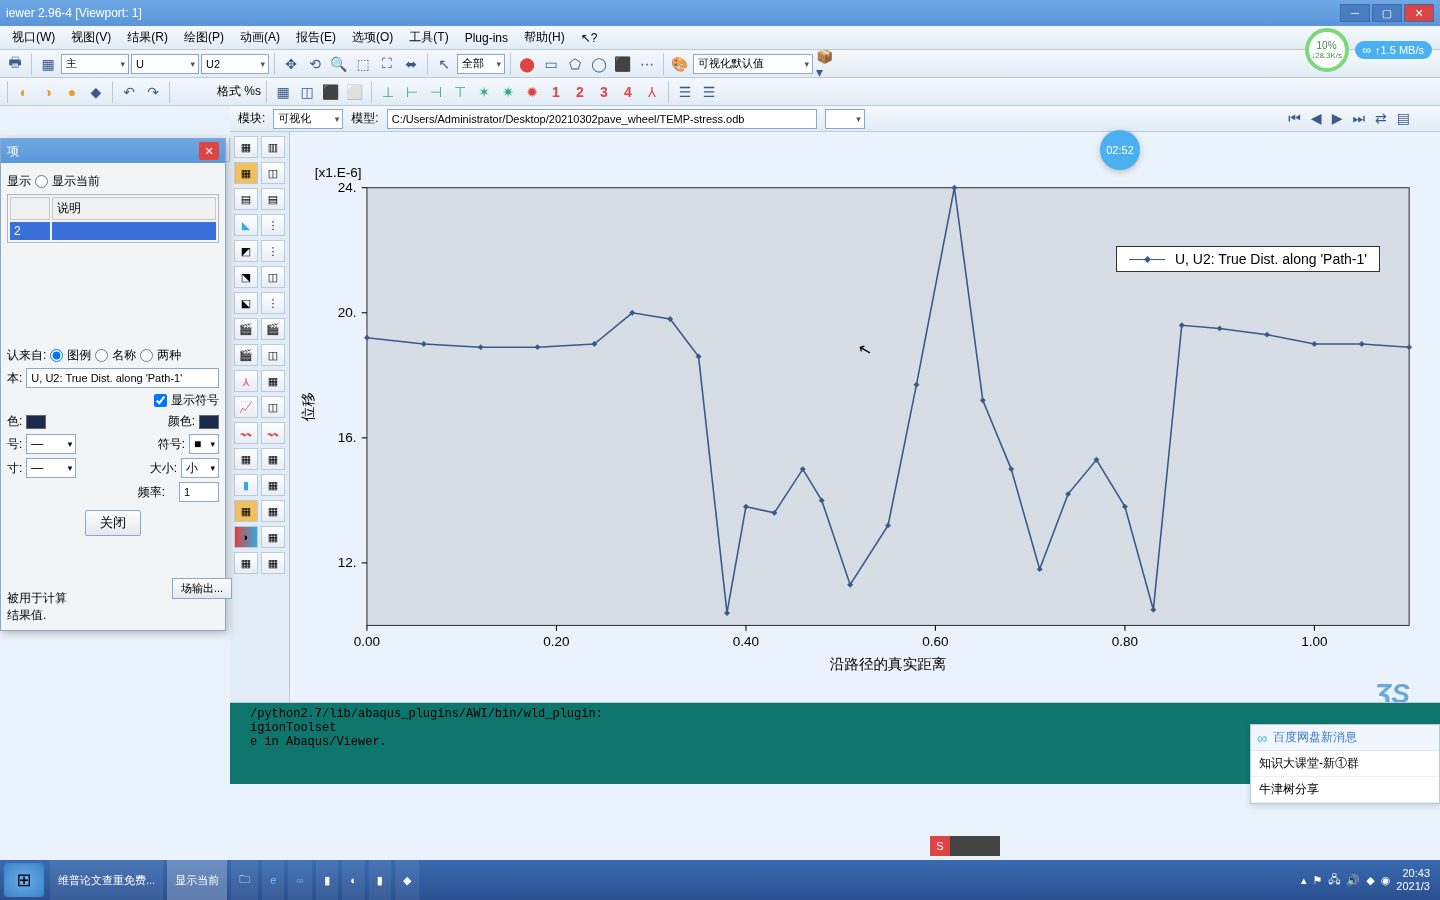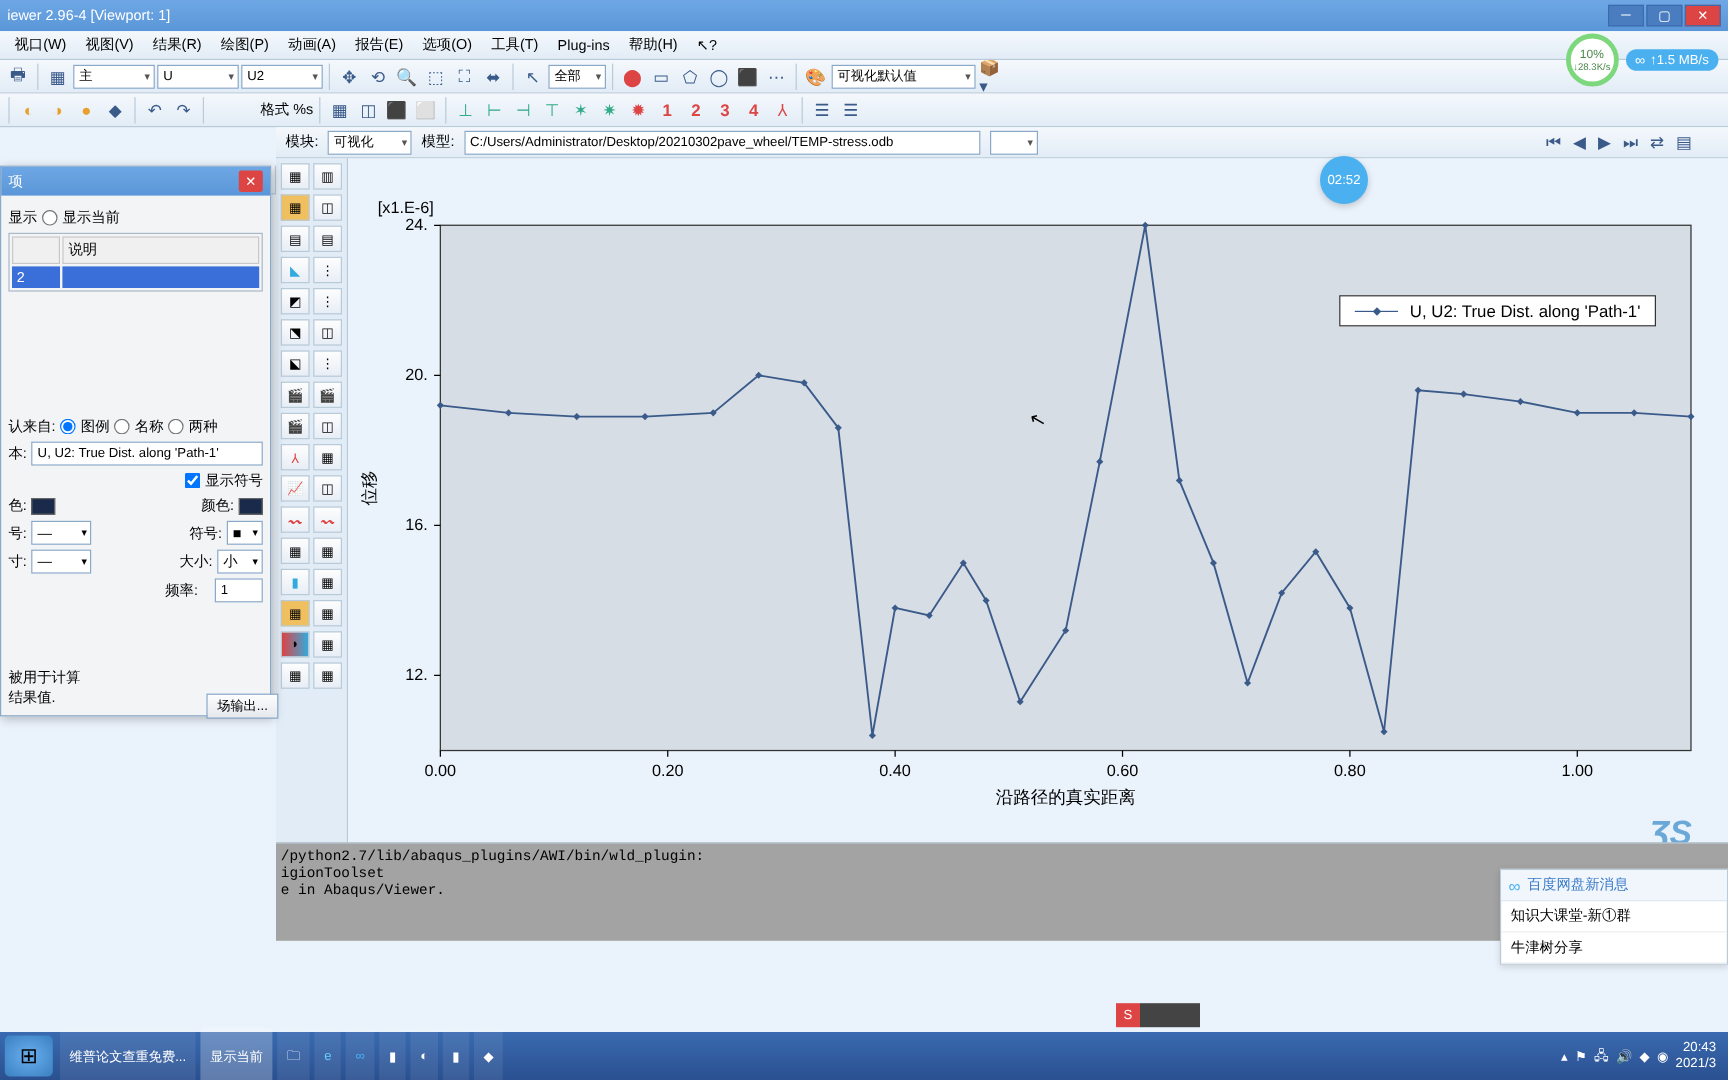--- a/index.html
+++ b/index.html
@@ -44,21 +44,21 @@
 .dlg-row { display: flex; align-items: center; gap: 4px; margin: 4px 0; }
 .dlg-table { border: 1px solid #a8b8c8; width: 100%; margin-top: 4px; }
 .dlg-table th { background: #f0f0f0; border: 1px solid #c8c8c8; padding: 2px 4px; text-align: left; font-weight: normal; }
 .dlg-table td { padding: 2px 4px; }
 .dlg-table tr.sel td { background: #3a6ed8; color: #fff; }
 .dlg-input { border: 1px solid #8aa8c8; height: 20px; padding: 0 4px; background: #fff; font-size: 11px; }
 .dlg-combo { border: 1px solid #8aa8c8; height: 20px; background: #fff; padding: 0 14px 0 4px; position: relative; display: inline-flex; align-items: center; min-width: 30px; }
 .dlg-combo::after { content: "▾"; position: absolute; right: 3px; font-size: 9px; }
 .dlg-btn { border: 1px solid #8aa8c8; background: linear-gradient(#fdfdfd, #e4e8ee); padding: 3px 14px; border-radius: 2px; }
 .colorbox { width: 20px; height: 14px; background: #1a2a4a; border: 1px solid #666; }
-.cli-area { margin-left: 230px; background: #a3a3a3; border-top: 1px solid #b9cad8; height: 82px; padding: 4px 4px; font-family: "Courier New", monospace; font-size: 12px; white-space: pre; position: relative; }
+.cli-area { margin-left: 230px; background: #0f766e; border-top: 1px solid #b9cad8; height: 82px; padding: 4px 20px; font-family: "Courier New", monospace; font-size: 12px; white-space: pre; position: relative; }
 .fieldout-btn { position: absolute; left: 172px; top: 578px; border: 1px solid #8aa8c8; background: linear-gradient(#fdfdfd, #e4e8ee); padding: 2px 8px; font-size: 11px; z-index: 11; }
 .notif { position: absolute; right: 0; top: 724px; width: 190px; border: 1px solid #b9cad8; background: #fff; font-size: 12px; box-shadow: 0 2px 6px rgba(0,0,0,.15); }
 .notif-hdr { background: #f0f6fc; padding: 4px 6px; display: flex; align-items: center; gap: 6px; color: #3a7ac8; border-bottom: 1px solid #e0e8f0; }
 .notif-item { padding: 4px 8px; border-bottom: 1px solid #eee; }
 .taskbar { position: absolute; bottom: 0; left: 0; right: 0; height: 40px; background: linear-gradient(#3a6ab0, #2a5090); display: flex; align-items: center; padding: 0 4px; }
 .startbtn { width: 40px; height: 34px; background: radial-gradient(#6ab0f0, #3a80c0); border-radius: 4px; margin-right: 4px; display: flex; align-items: center; justify-content: center; font-size: 18px; }
 .tbtn { height: 48px; padding: 0 8px; background: rgba(255,255,255,.08); margin: 0 2px; border-radius: 3px; color: #fff; display: flex; align-items: center; font-size: 11px; }
 .tbtn.active { background: rgba(255,255,255,.25); }
 .tray { margin-left: auto; display: flex; align-items: center; gap: 6px; color: #fff; font-size: 11px; padding-right: 6px; }
 .tray .clock { text-align: right; line-height: 1.2; }
@@ -403,20 +403,23 @@
     <div class="dlg-row">
       <span>寸:</span>
         <span class="dlg-combo" style="width:50px">—</span>
       <span style="margin-left:auto">大小:</span>
         <span class="dlg-combo" style="width:38px">小</span>
     </div>
     <div class="dlg-row" style="justify-content:flex-end; gap:14px">
       <span>频率:</span>
       <input class="dlg-input" style="width: 40px;" value="1">
     </div>
+    <div class="dlg-row" style="justify-content:center; margin-top:8px">
+      <button class="dlg-btn">关闭</button>
+    </div>
     <div style="height:50px"></div>
     <div>被用于计算</div>
     <div>结果值.</div>
   </div>
 </div>
 
 <div class="notif">
   <div class="notif-hdr">
     <span style="color:#4ab0f0;font-size:14px">∞</span>
     <span>百度网盘新消息</span>

